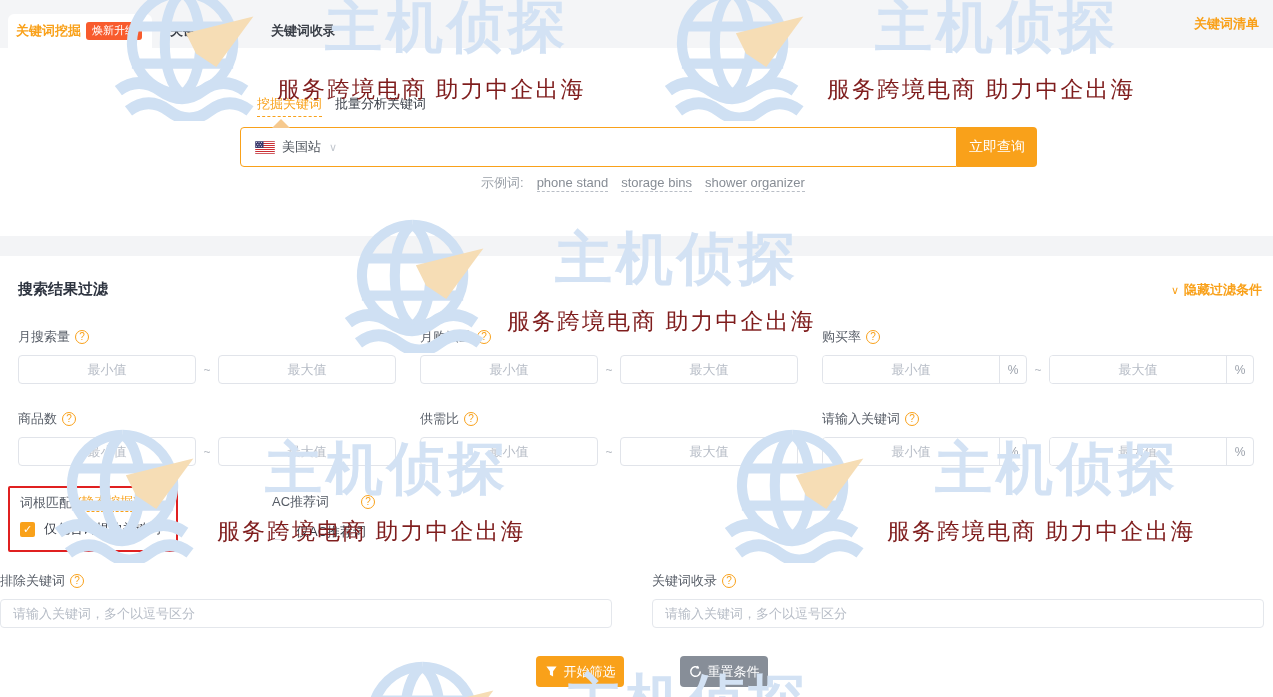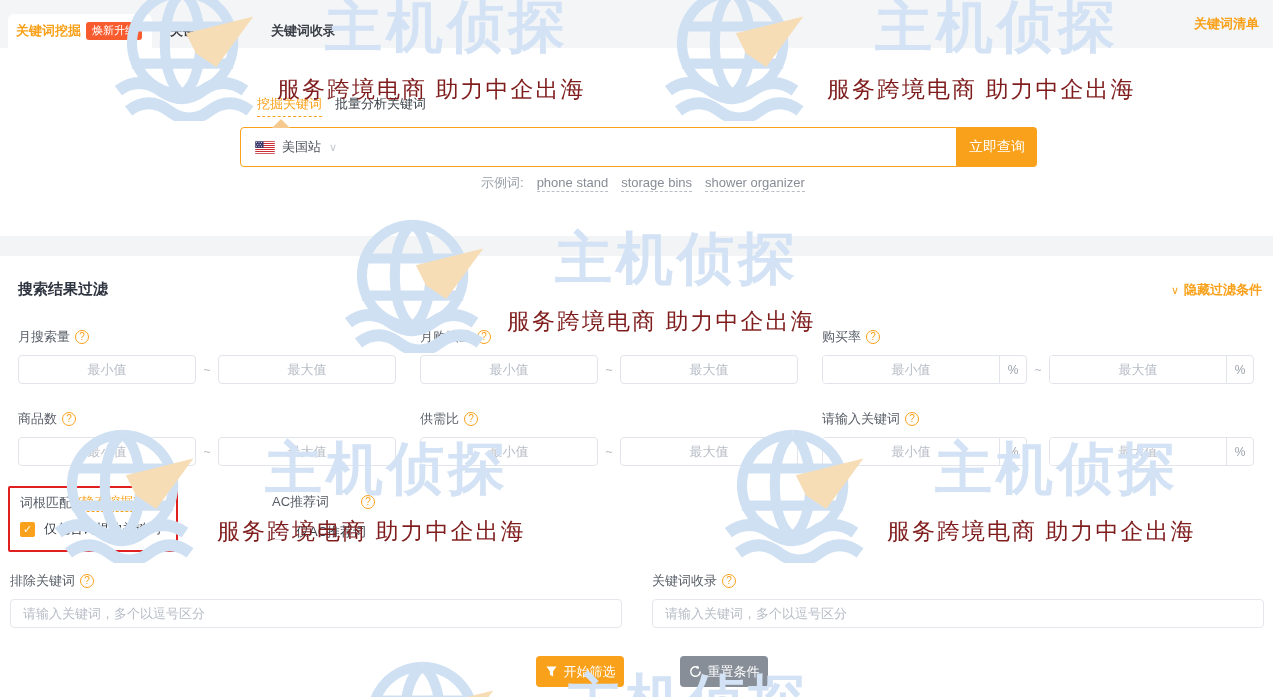--- a/index.html
+++ b/index.html
@@ -67,21 +67,21 @@
   .check-row { margin-top:8px; display:flex; align-items:center; gap:9px; cursor:pointer; }
   .checkbox { width:15px; height:15px; border-radius:2px; flex:0 0 auto; }
   .checkbox.checked { background:#f9a11a; color:#fff; font-size:11px; line-height:15px; text-align:center; }
   .checkbox.unchecked { border:1px solid #dadde3; background:#fff; }
   .check-label { font-size:13px; color:#363b45; }
   .sublabel { color:#f9a11a; border-bottom:1px dashed #f9a11a; cursor:pointer; }
   .ac-block { position:absolute; left:272px; top:493px; }
   .ac-block .check-row { margin-top:12px; }
   
   .kw-block { position:absolute; top:572px; width:612px; }
-  .kw-block.exclude { left:10px; }
+  .kw-block.exclude { left:0; }
   .kw-block.include { left:652px; }
   .kw-input { margin-top:9px; width:100%; height:29px; border:1px solid #e4e7ec; border-radius:4px;
               padding:0 12px; font-size:13px; color:#0f172a; outline:none; }
   
   .action-btn { position:absolute; top:656px; width:88px; height:31px; border:none; border-radius:4px;
                 color:#fff; font-size:13px; display:flex; align-items:center; justify-content:center;
                 gap:6px; cursor:pointer; }
   .btn-start { left:536px; background:#f9a11a; }
   .btn-reset { left:680px; background:#878e98; }
   

